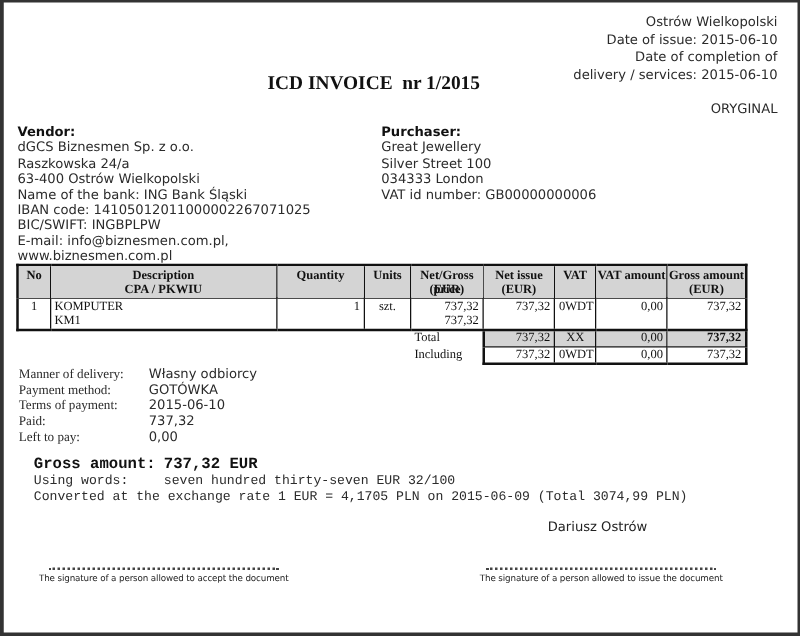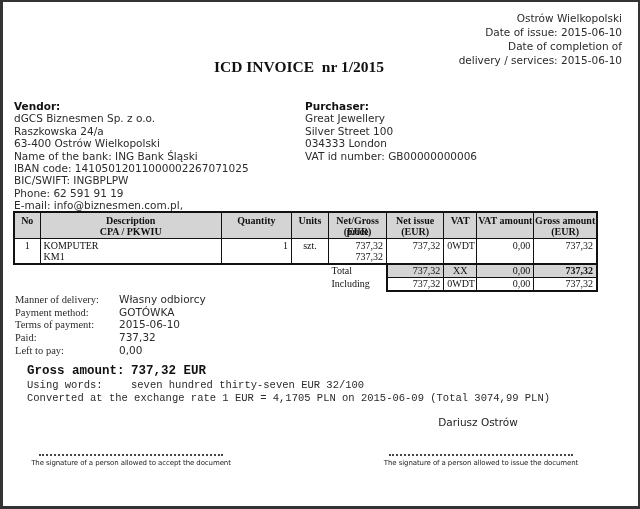--- a/index.html
+++ b/index.html
@@ -65,31 +65,31 @@
 
 <div class="page">
 
   <div class="title">ICD INVOICE  nr 1/2015</div>
 
   <div class="header-right">
     <div>Ostrów Wielkopolski</div>
     <div>Date of issue: 2015-06-10</div>
     <div>Date of completion of</div>
     <div>delivery / services: 2015-06-10</div>
+    <div class="copy">ORYGINAL</div>
   </div>
 
   <div class="party vendor">
     <div class="party-heading">Vendor:</div>
     <div>dGCS Biznesmen Sp. z o.o.</div>
     <div>Raszkowska 24/a</div>
     <div>63-400 Ostrów Wielkopolski</div>
     <div>Name of the bank: ING Bank Śląski</div>
     <div>IBAN code: 14105012011000002267071025</div>
     <div>BIC/SWIFT: INGBPLPW</div>
-    <div>Phone: 62 591 91 19</div>
     <div>E-mail: info@biznesmen.com.pl, www.biznesmen.com.pl</div>
   </div>
 
   <div class="party purchaser">
     <div class="party-heading">Purchaser:</div>
     <div>Great Jewellery</div>
     <div>Silver Street 100</div>
     <div>034333 London</div>
     <div>VAT id number: GB00000000006</div>
   </div>

